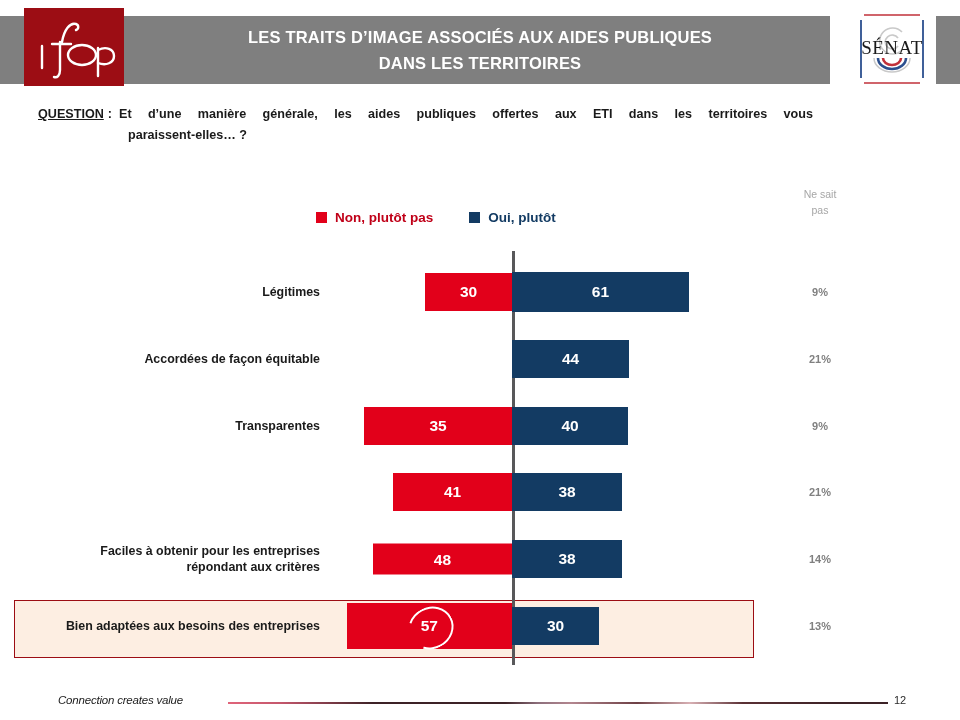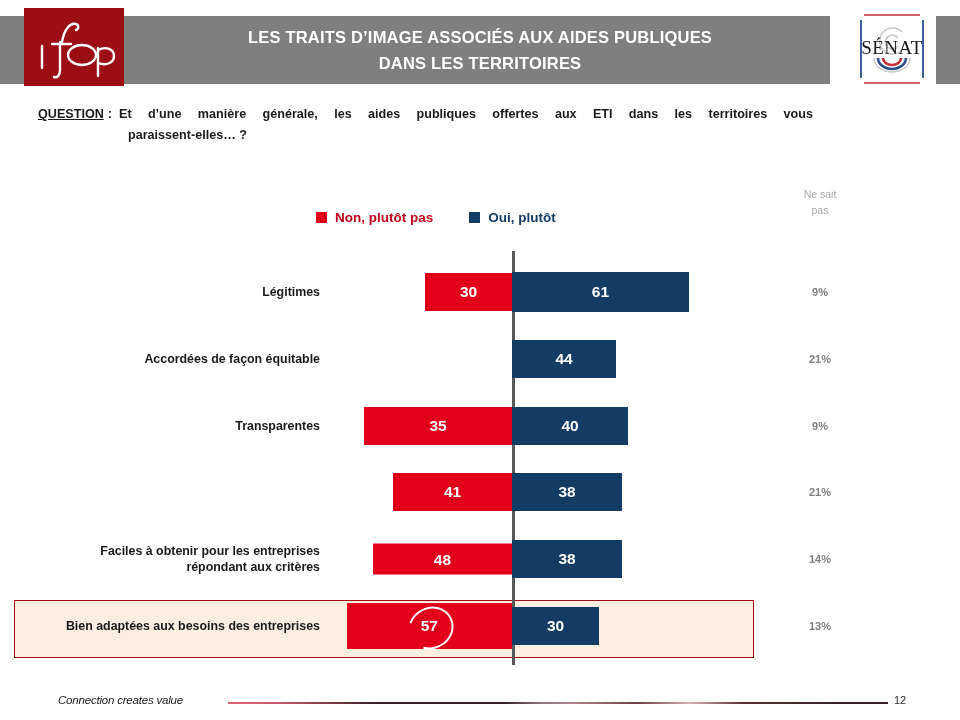--- a/index.html
+++ b/index.html
@@ -340,21 +340,21 @@
           </div>
           <div class="bar bar-pos" style="left: 512px; width: 176.9px; height: 40px;">
             <span class="bar-val">61</span>
           </div>
           <div class="nsp-value">9%</div>
         </div>
         <div class="row" style="top: 79.8px;">
           <div class="row-label">
             <div>Accordées de façon équitable</div>
           </div>
-          <div class="bar bar-pos" style="left: 512px; width: 104px; height: 38px;">
+          <div class="bar bar-pos" style="left: 512px; width: 117px; height: 38px;">
             <span class="bar-val">44</span>
           </div>
           <div class="nsp-value">21%</div>
         </div>
         <div class="row" style="top: 146.6px;">
           <div class="row-label">
             <div>Transparentes</div>
           </div>
           <div class="bar bar-neg" style="left: 364.1px; width: 147.9px; height: 38px;">
             <span class="bar-val">35</span>

